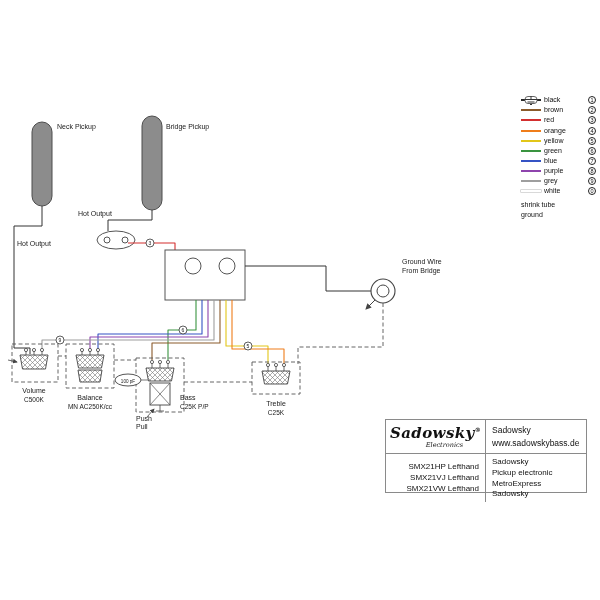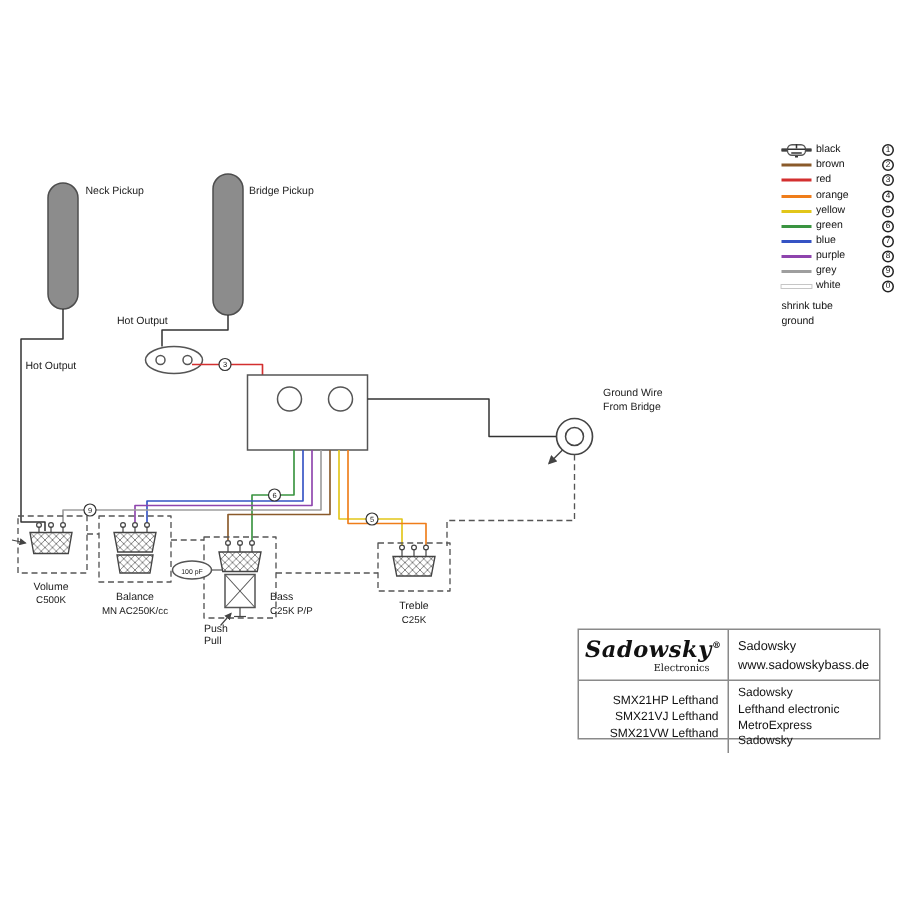--- a/index.html
+++ b/index.html
@@ -34,21 +34,21 @@
   
   .tblock{position:absolute;left:385px;top:419px;width:202px;height:74px;border:1px solid #8a8a8a;
     display:grid;grid-template-columns:100px 1fr;grid-template-rows:34px 1fr;background:#fff;box-sizing:border-box;}
   .tb-cell{box-sizing:border-box;padding:3px 6px;font-size:8px;line-height:1.25;}
   .tb-tl{border-right:1px solid #8a8a8a;border-bottom:1px solid #8a8a8a;display:flex;flex-direction:column;align-items:center;justify-content:center;padding:2px;}
   .tb-tr{border-bottom:1px solid #8a8a8a;display:flex;flex-direction:column;justify-content:center;gap:2px;font-size:8.5px;}
   .tb-bl{border-right:1px solid #8a8a8a;text-align:right;display:flex;flex-direction:column;justify-content:center;gap:1px;}
   .tb-br{display:flex;flex-direction:column;justify-content:center;gap:1px;}
   .logo-script{font-family:"DejaVu Serif", serif;font-style:italic;font-weight:bold;font-size:15px;letter-spacing:0.4px;}
   .logo-script sup{font-size:6px;}
-  .logo-sub{font-family:"DejaVu Serif", serif;font-size:6.5px;align-self:flex-end;margin-right:10px;margin-top:-2px;}
+  .logo-sub{font-family:"DejaVu Serif", serif;font-style:italic;font-size:6.5px;align-self:flex-end;margin-right:20px;margin-top:-2px;}
 </style>
 </head>
 <body>
 
 <div class="page">
 
   <svg width="600" height="600" viewBox="0 0 600 600">
     <defs>
       <pattern id="hatch" patternUnits="userSpaceOnUse" width="5" height="5">
         <path d="M0,5 L5,0" stroke="#777" stroke-width="0.6"></path>
@@ -276,18 +276,18 @@
       <div>Sadowsky</div>
       <div>www.sadowskybass.de</div>
     </div>
     <div class="tb-cell tb-bl">
       <div>SMX21HP Lefthand</div>
       <div>SMX21VJ Lefthand</div>
       <div>SMX21VW Lefthand</div>
     </div>
     <div class="tb-cell tb-br">
       <div>Sadowsky</div>
-      <div>Lefthand electronic</div>
+      <div>Pickup electronic</div>
       <div>MetroExpress Sadowsky</div>
     </div>
   </div>
 
 </div>
 
 </body></html>

